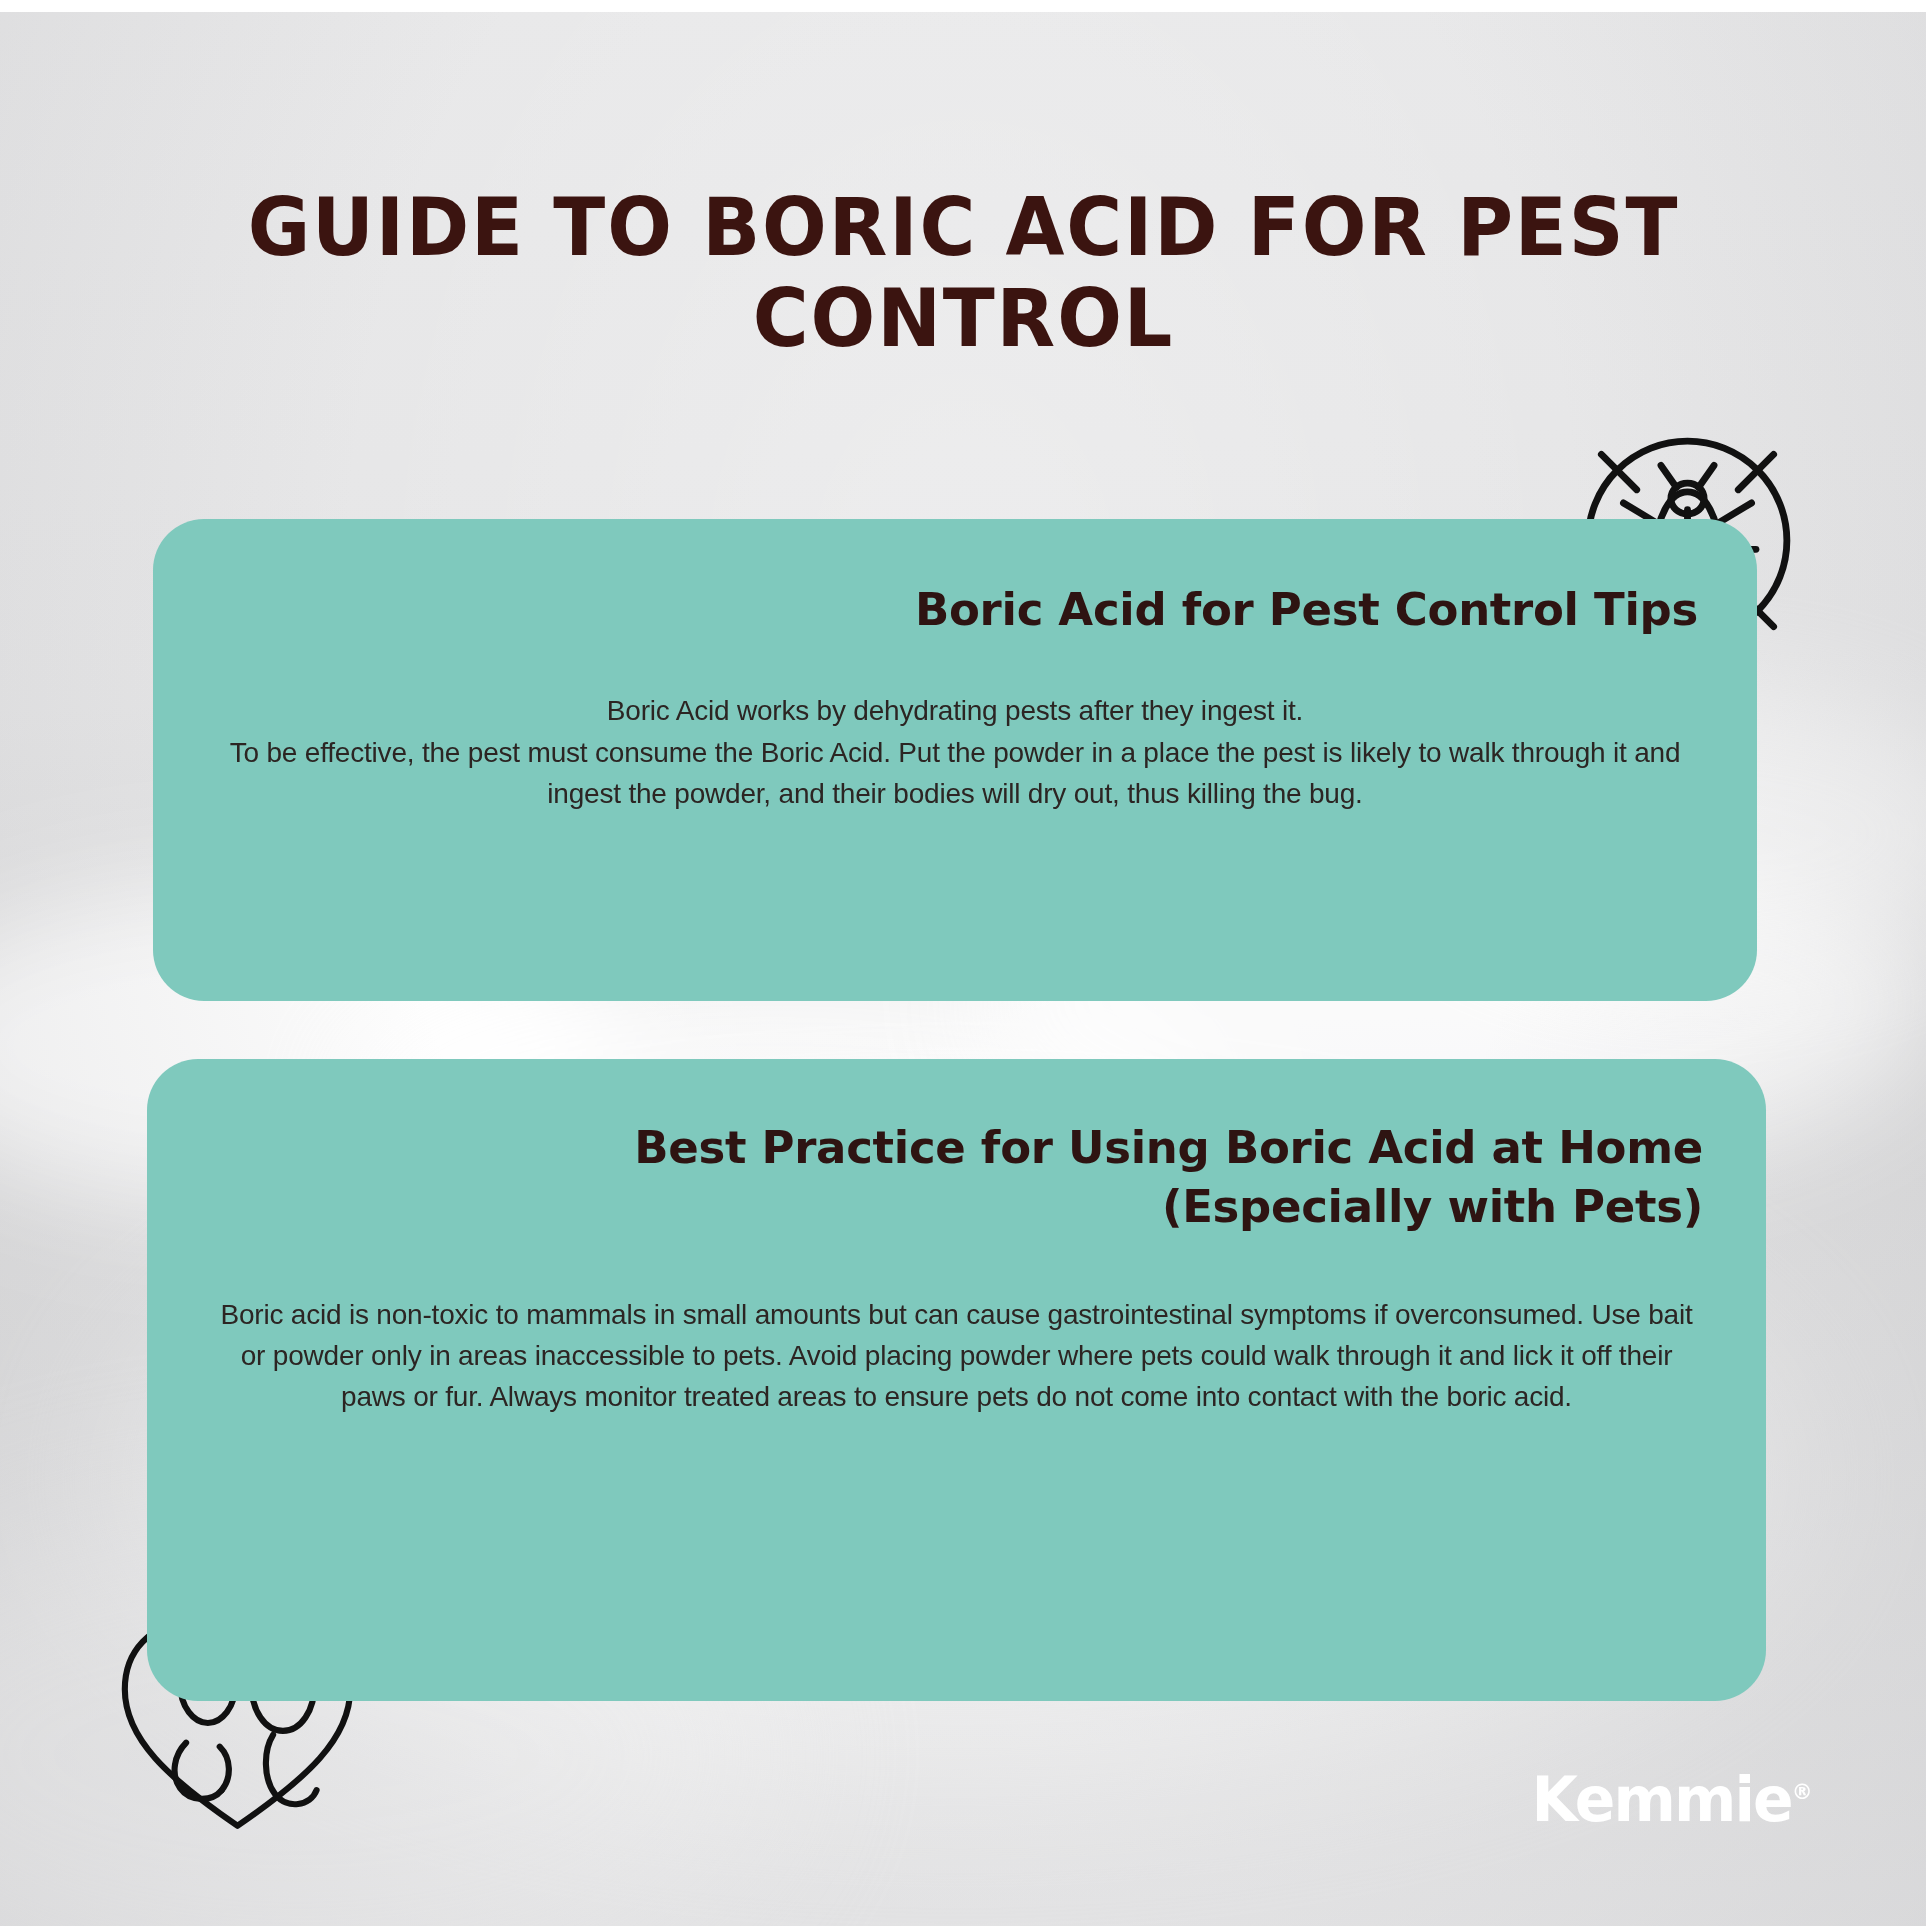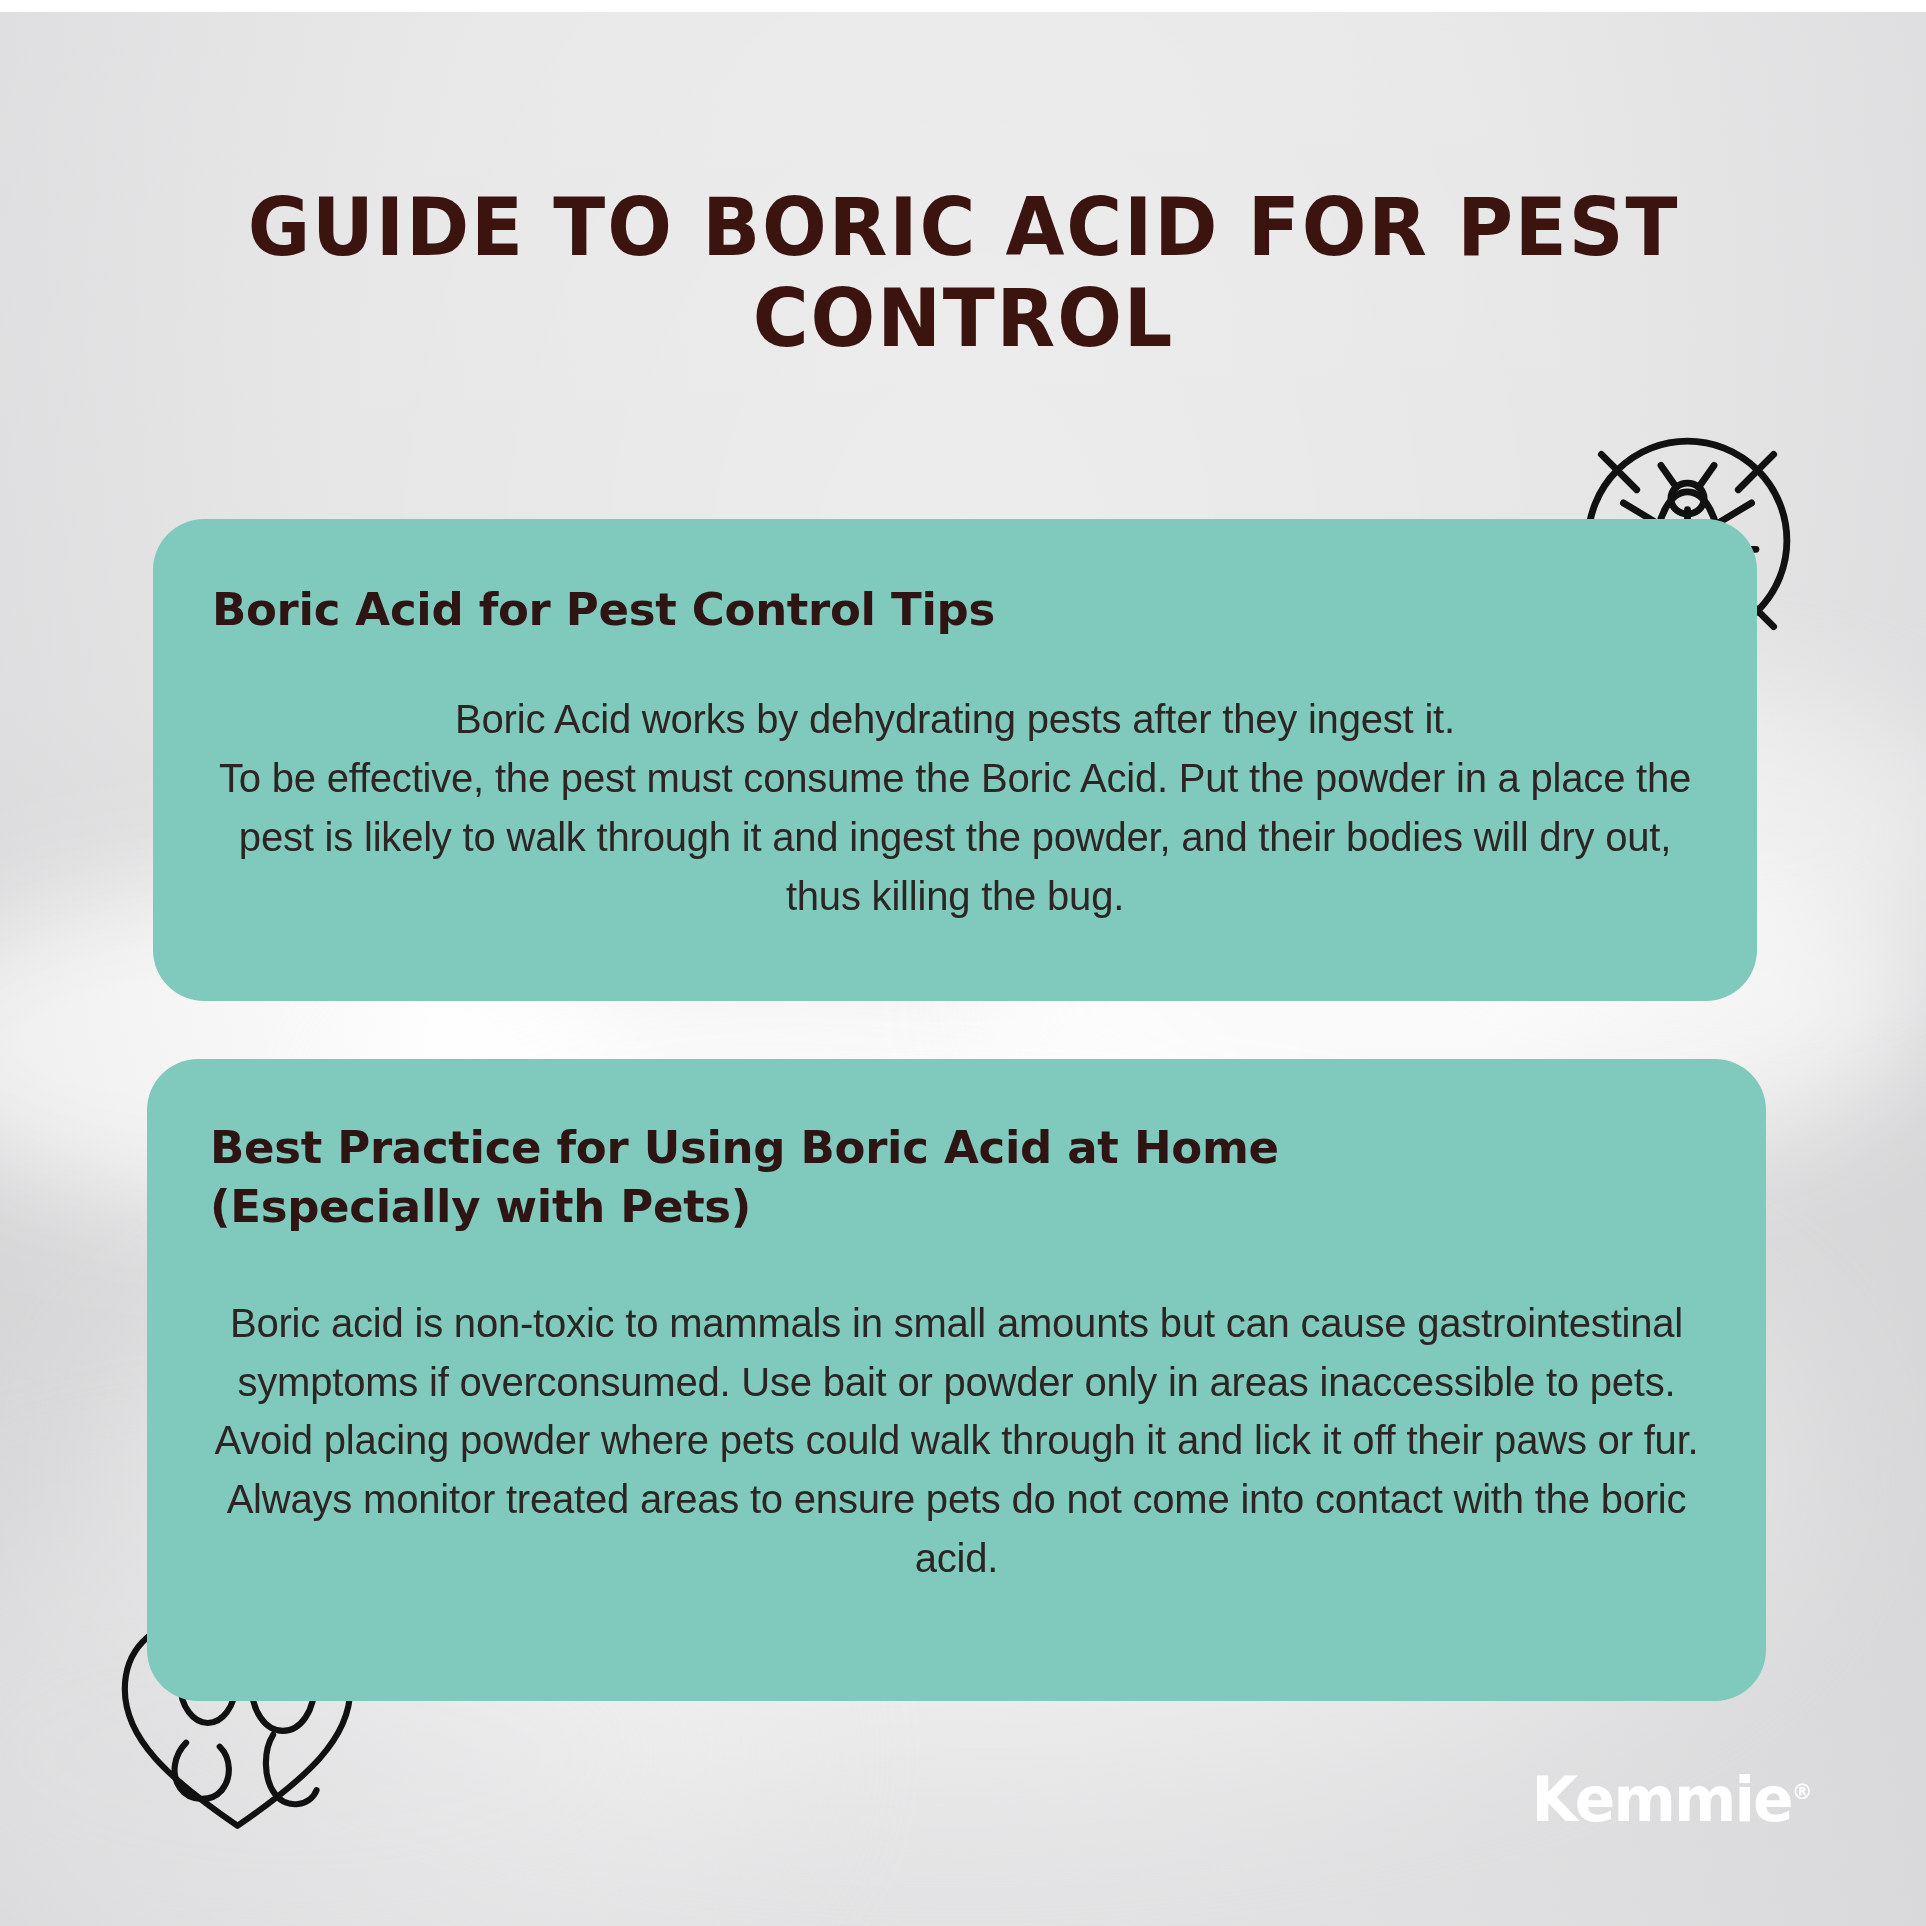--- a/index.html
+++ b/index.html
@@ -71,33 +71,33 @@
     padding: 61px 59px 0 59px;
   }
   .card-2 {
     left: 147px;
     top: 1047px;
     width: 1619px;
     height: 642px;
     padding: 59px 63px 0 63px;
   }
   .card-heading {
-    text-align: left;
+    text-align: right;
     color: #2e1412;
     font-family: "DejaVu Sans", sans-serif;
     font-weight: 700;
     font-size: 45px;
     line-height: 1.32;
     letter-spacing: -0.3px;
   }
   .card-body {
     text-align: center;
     color: #2c2523;
     font-family: "Liberation Sans", sans-serif;
-    font-size: 40px;
+    font-size: 28px;
     line-height: 1.47;
     letter-spacing: -0.2px;
   }
   .card-1 .card-body { margin-top: 51px; }
   .card-2 .card-body { margin-top: 57px; }
 
   .bug-icon {
     position: absolute;
     right: 107px;
     top: 396px;

